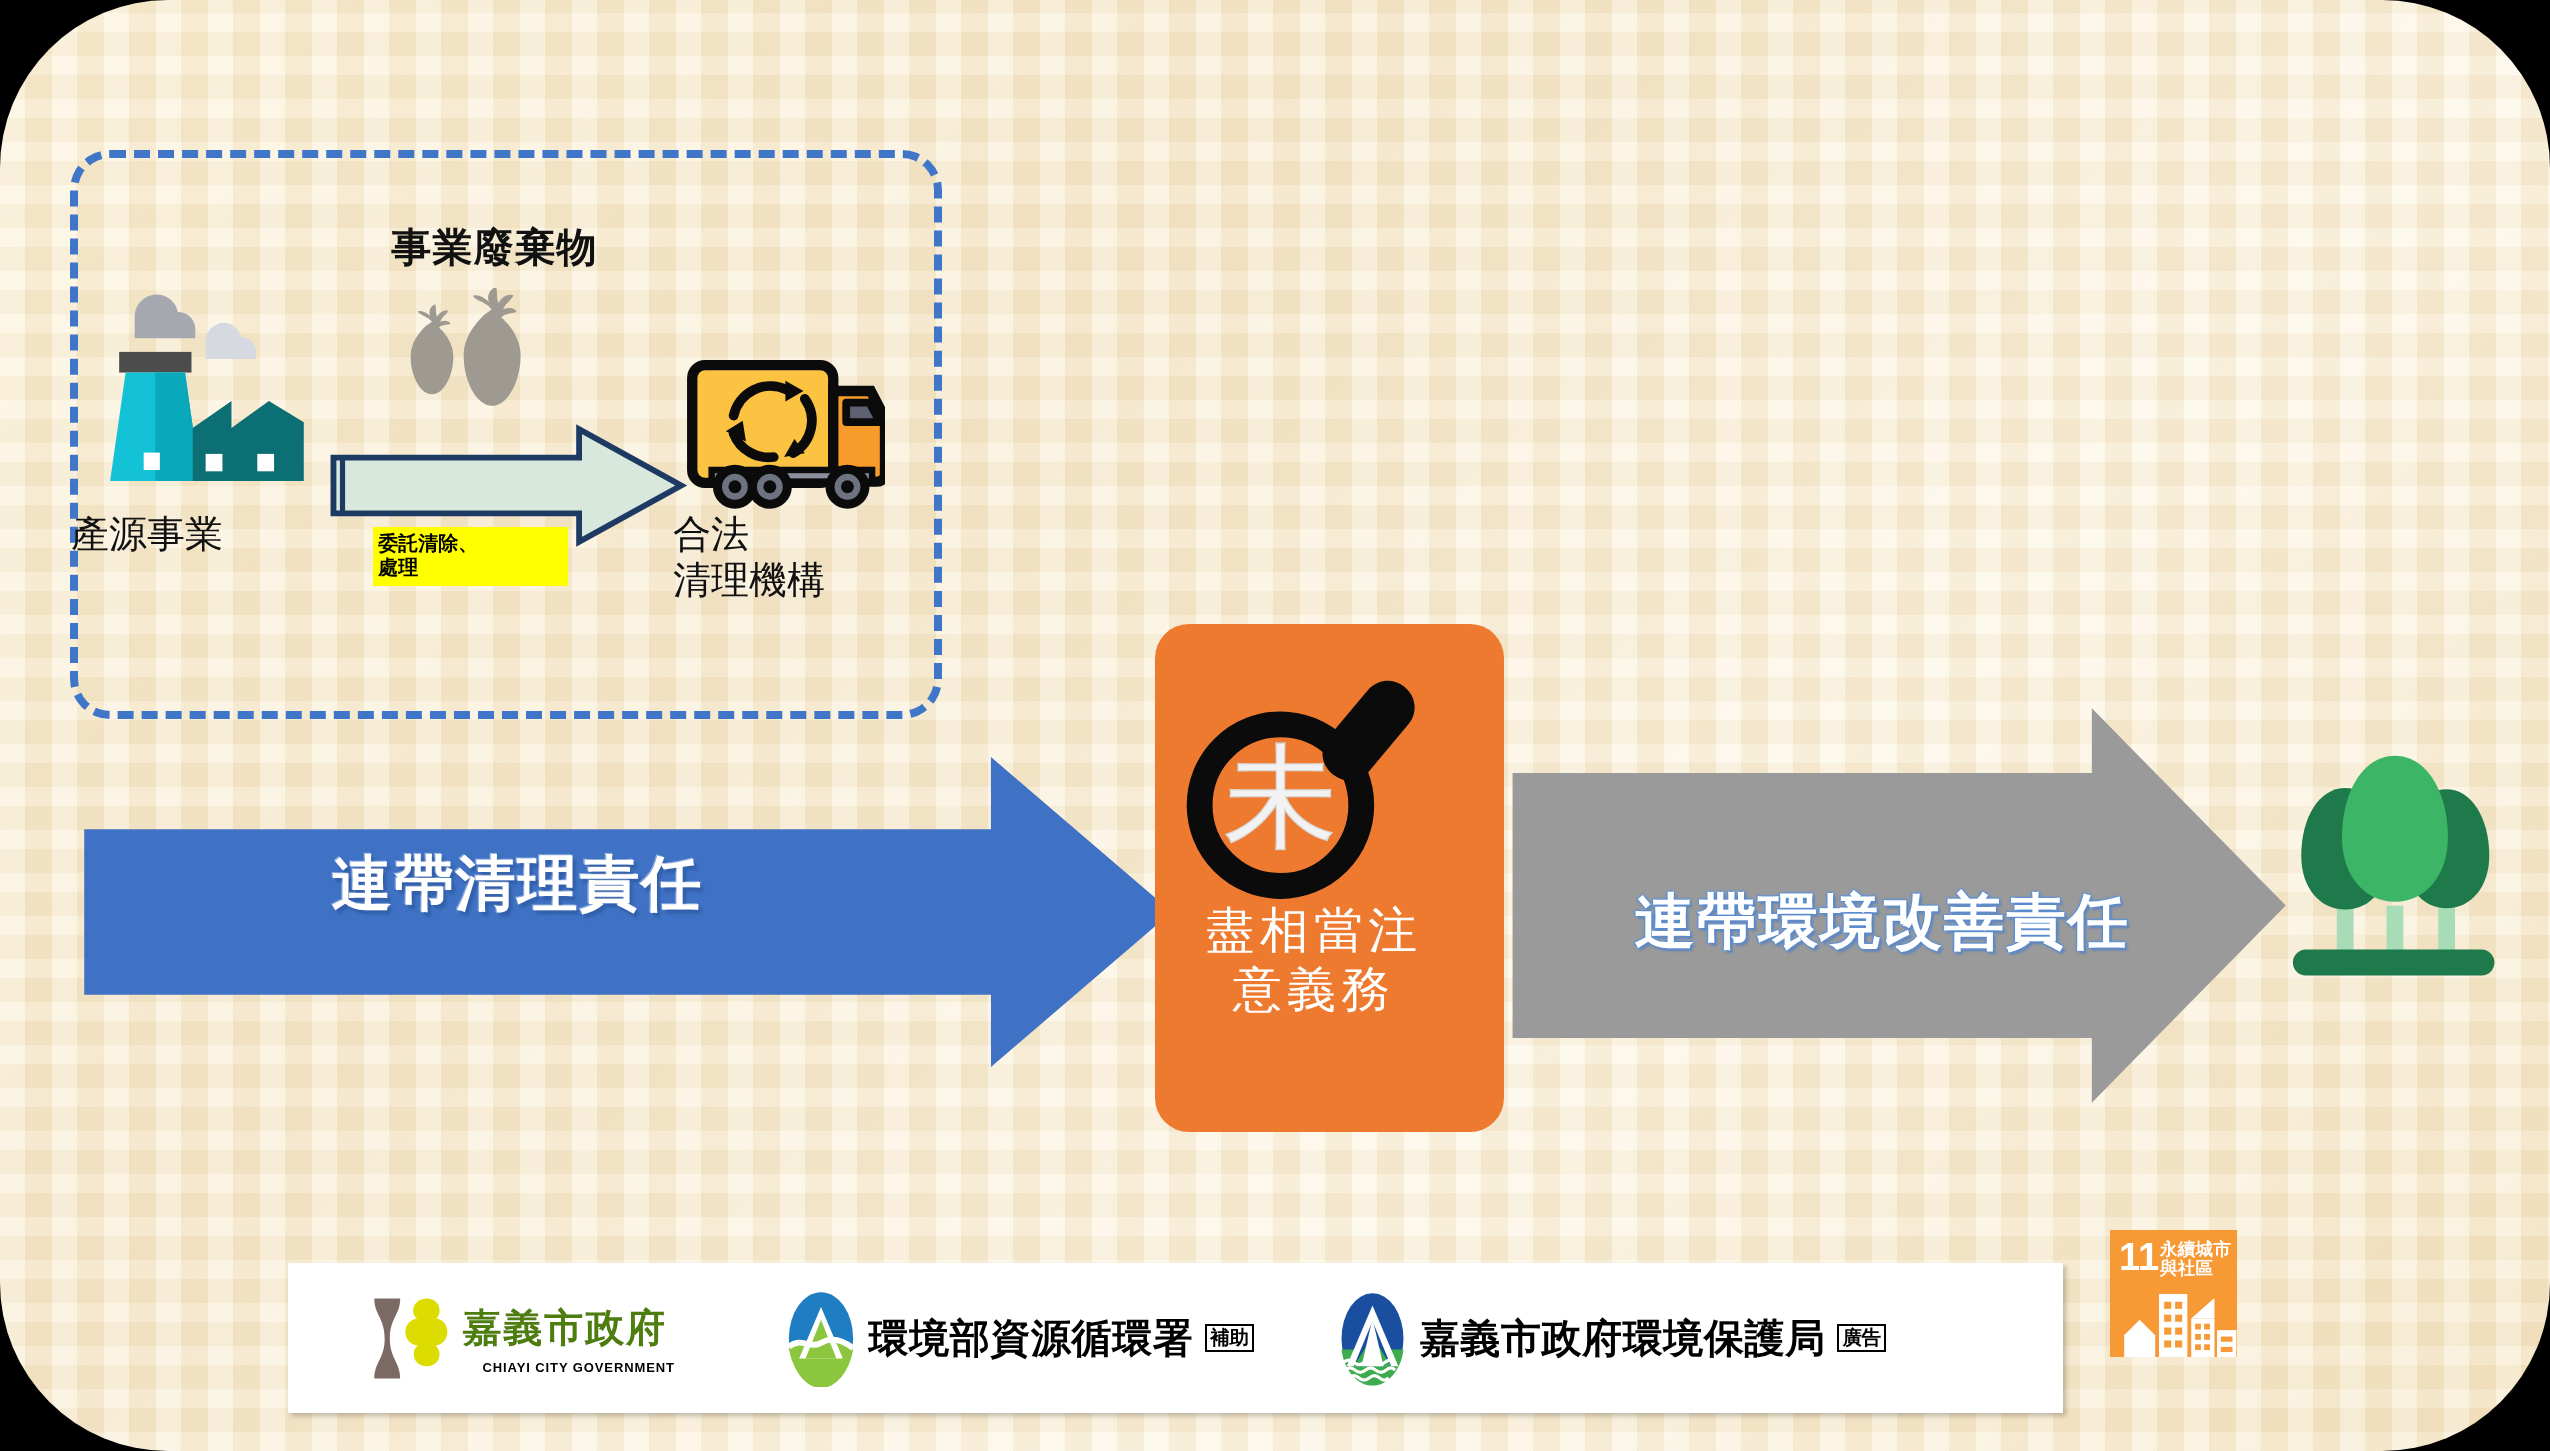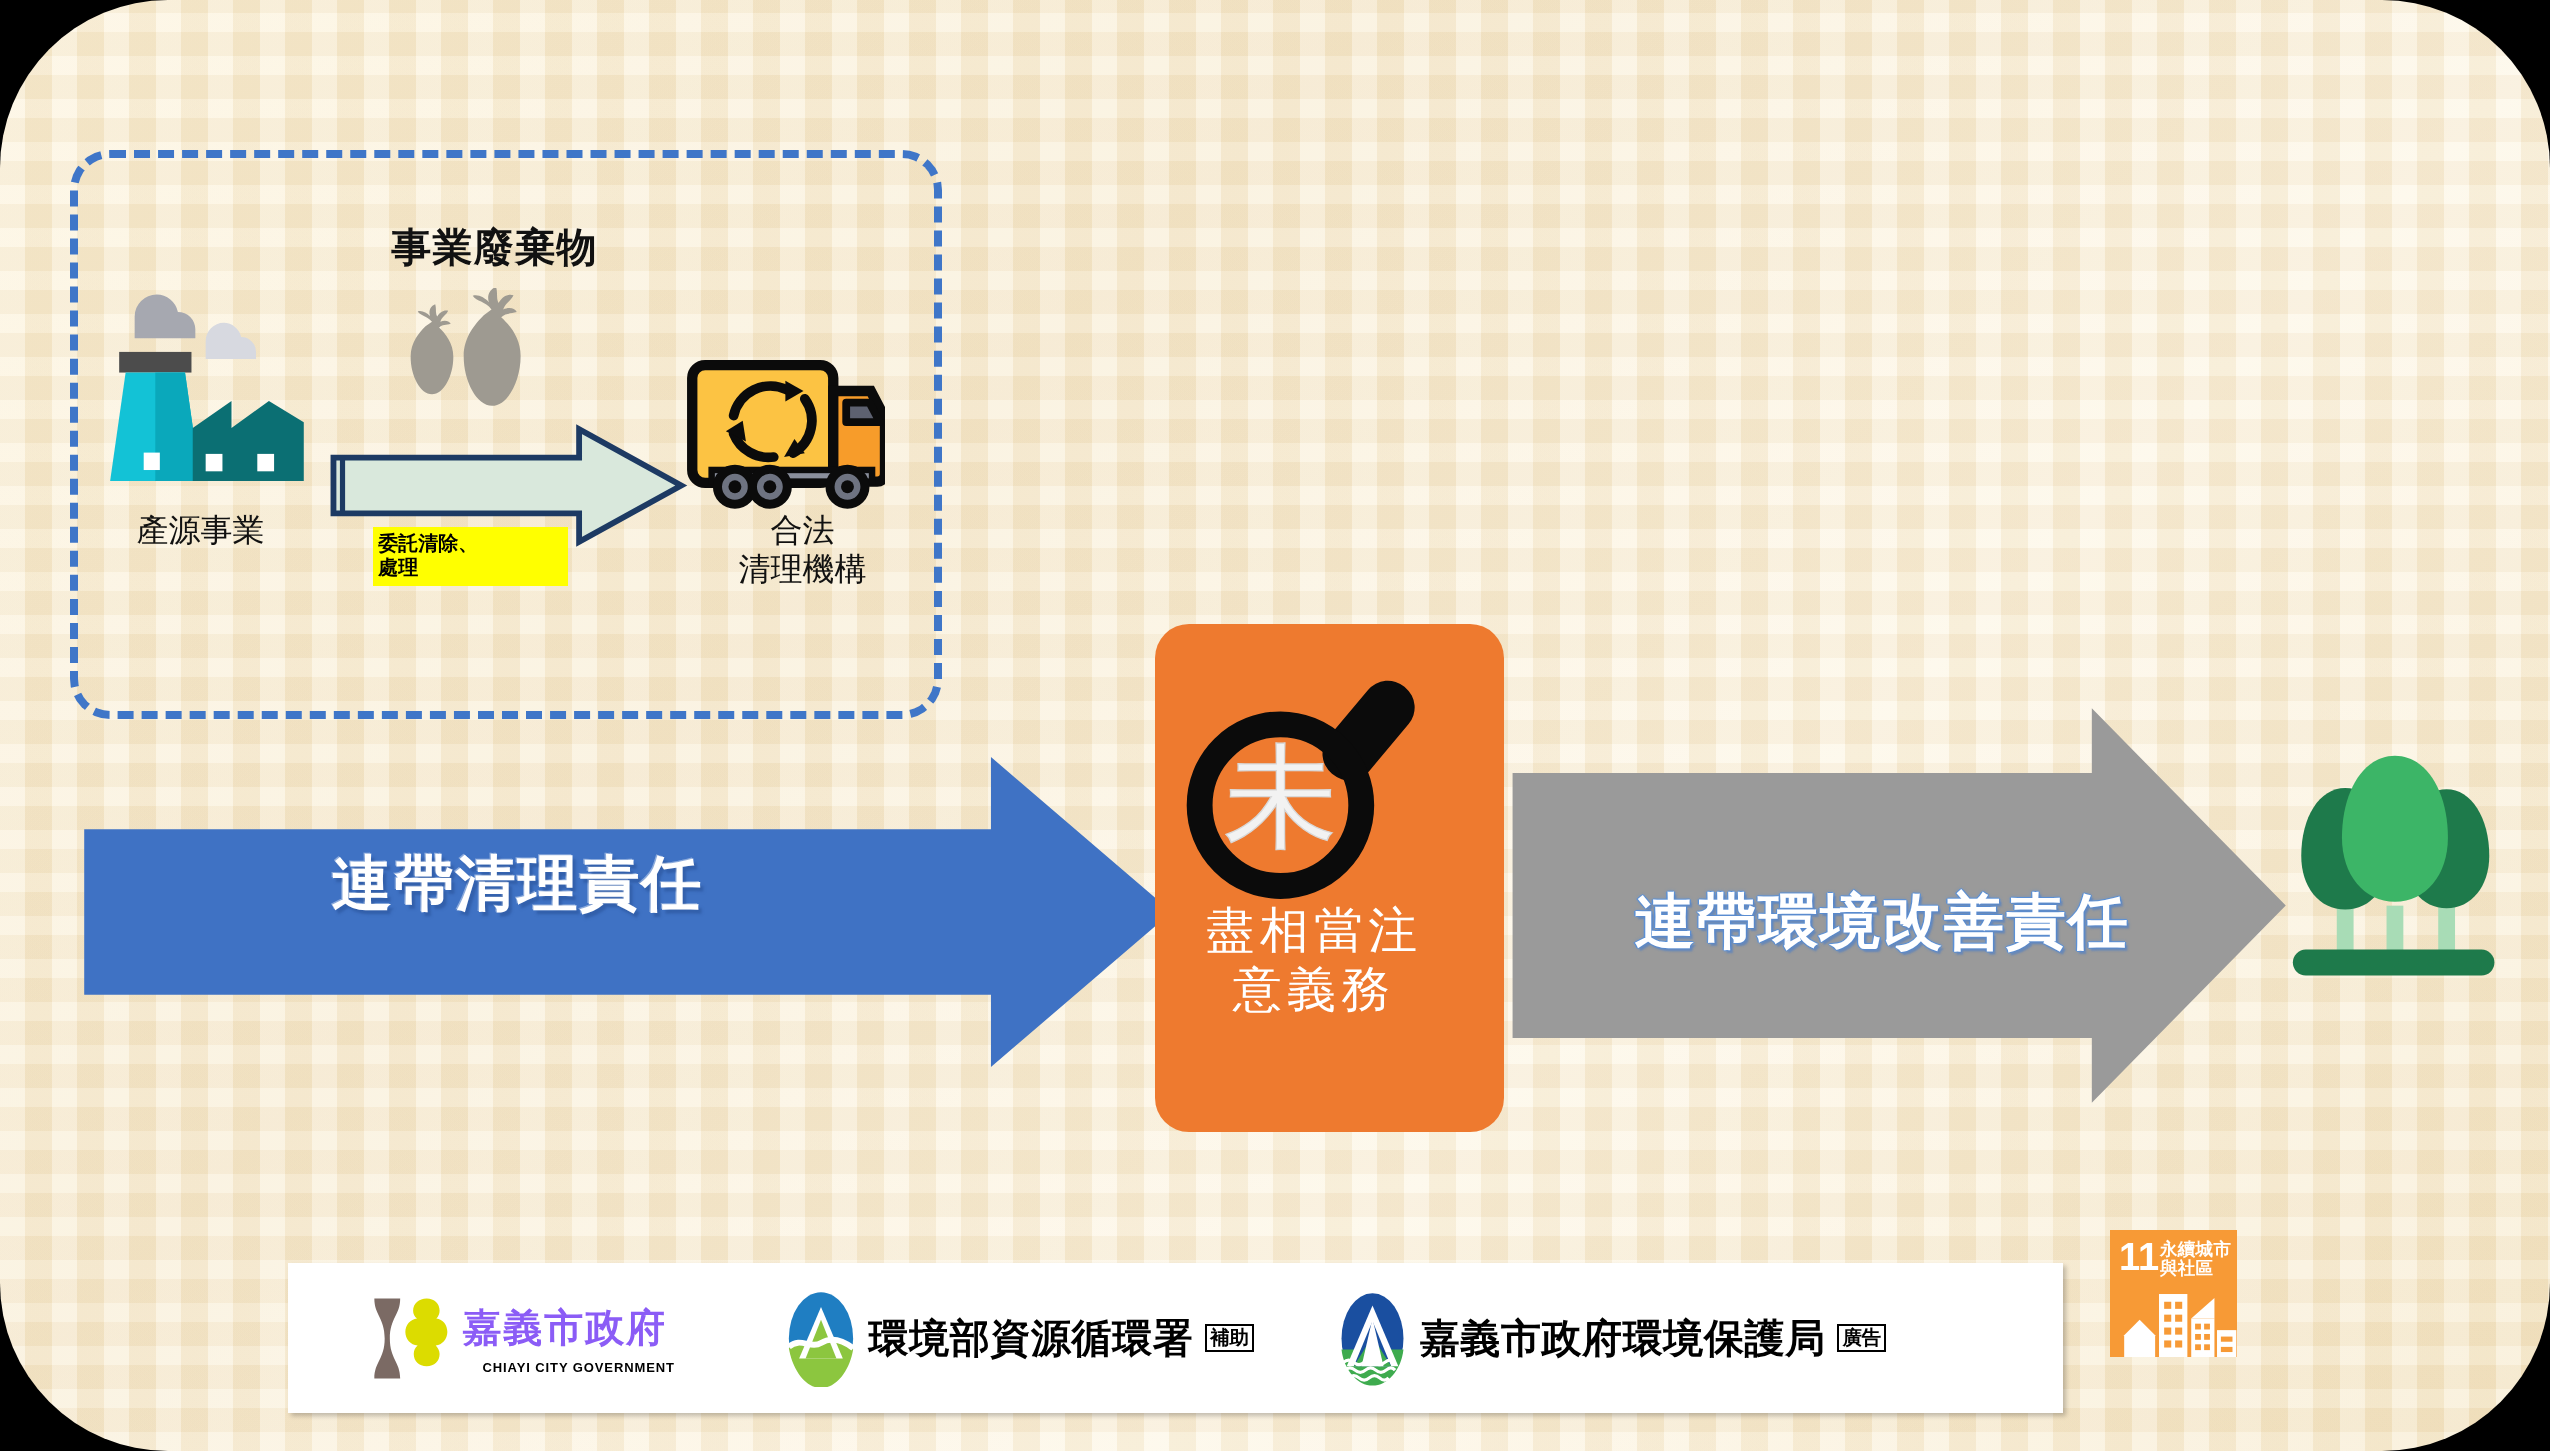--- a/index.html
+++ b/index.html
@@ -44,21 +44,21 @@
     background:#ffff00;color:#000;font-weight:700;font-size:20px;
     line-height:1.22;padding:3.9px 5.2px 6.5px 5.2px;box-sizing:border-box;
     font-family:"DejaVu Sans","Liberation Sans",sans-serif;
   }
 
   
   #truck{position:absolute;left:678px;top:343px;width:207px;height:175px;}
 
   
   .iconlabel{
-    position:absolute;text-align:center;color:#111;font-size:32px;line-height:1.22;
+    position:absolute;color:#111;font-size:38px;line-height:1.22;
     font-family:"DejaVu Sans","Liberation Sans",sans-serif;
   }
   #lbl-source{left:71px;top:511px;width:259px;}
   #lbl-handler{left:673px;top:511px;width:259px;}
 
   
   #bluearrow{position:absolute;left:78px;top:757px;width:1100px;height:310px;}
   #bluearrow-text{
     position:absolute;left:194px;top:844px;width:647px;text-align:center;
     font-size:60px;font-weight:700;color:#ffffff;
@@ -105,21 +105,21 @@
     font-family:"DejaVu Sans","Liberation Sans",sans-serif;
     font-weight:700;color:#000;font-size:40px;letter-spacing:0.6px;white-space:nowrap;
   }
   .tagbox{
     display:inline-block;border:2.6px solid #000;padding:1.9px 3.2px;margin-left:11.6px;
     font-family:"DejaVu Sans","Liberation Sans",sans-serif;
     font-weight:700;font-size:19.4px;color:#000;line-height:1;vertical-align:middle;
   }
   #chiayi-name{
     font-family:Liberation Mono, monospace;
-    font-weight:700;color:#8b5cf6;font-size:39px;letter-spacing:1.9px;white-space:nowrap;
+    font-weight:700;color:#4d7c0f;font-size:39px;letter-spacing:1.9px;white-space:nowrap;
   }
   #chiayi-en{
     font-family:"Liberation Sans",sans-serif;font-weight:700;font-size:13px;
     letter-spacing:0.9px;color:#000;margin-top:5.2px;white-space:nowrap;text-align:center;margin-left:28px;
   }
 
   
   #sdg{
     position:absolute;left:2110px;top:1230px;width:127px;height:127px;
     background:#f79a36;overflow:hidden;

